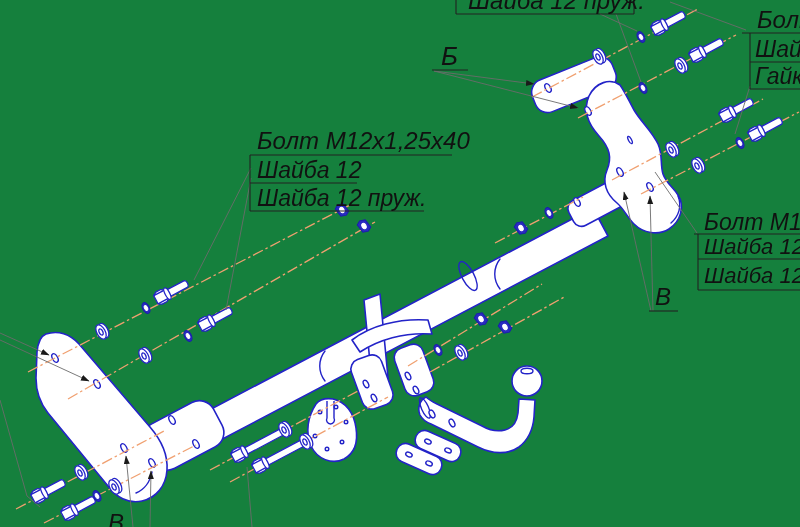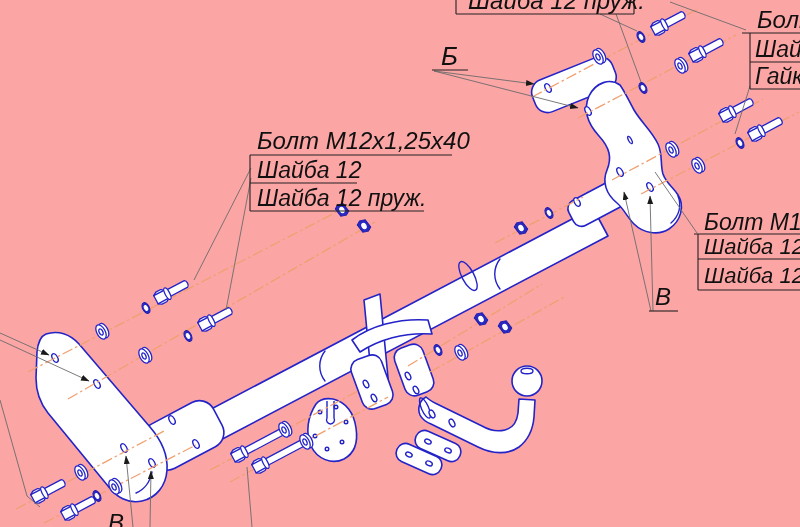--- a/index.html
+++ b/index.html
@@ -1,16 +1,16 @@
 <!DOCTYPE html>
 <html><head>
 <meta charset="utf-8">
 <style>
   html,body{margin:0;padding:0;background:#ffffff;}
-  #stage{width:800px;height:527px;position:relative;background:#fca5a5;overflow:hidden;text-decoration:underline;}
+  #stage{width:800px;height:527px;position:relative;background:#15803d;overflow:hidden;text-decoration:underline;}
   svg{display:block;}
   .part{stroke:#2323c8;fill:#ffffff;stroke-width:1.6;stroke-linejoin:round;stroke-linecap:round;}
   .partline{stroke:#2323c8;fill:none;stroke-width:1.4;stroke-linejoin:round;stroke-linecap:round;}
   .hole{stroke:#2323c8;fill:#ffffff;stroke-width:1.4;}
   .axis{stroke:#f0a070;fill:none;stroke-width:1.3;stroke-dasharray:11 3 2.5 3;}
   .leader{stroke:#6b6b6b;fill:none;stroke-width:0.9;}
   .boxline{stroke:#222222;stroke-width:1.1;}
   .lbl{font-family:"Liberation Sans","DejaVu Sans",sans-serif;font-style:italic;fill:#111111;}
   .hw-stroke{stroke:#2323c8;fill:#ffffff;stroke-width:1.3;stroke-linejoin:round;}
   .hw-dark{stroke:#1b1bb0;fill:#2a2ac0;stroke-width:1;}

